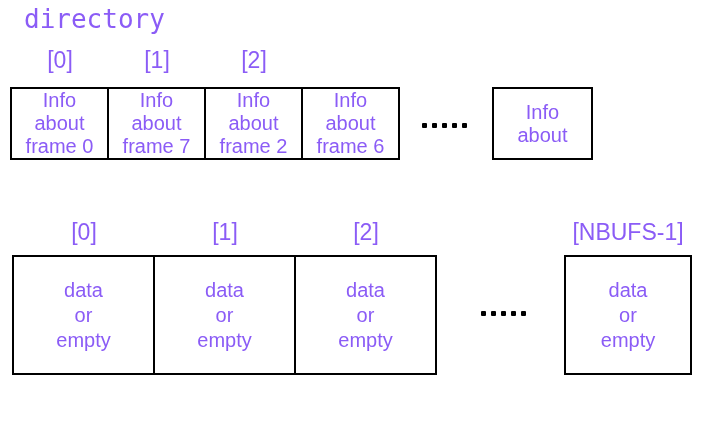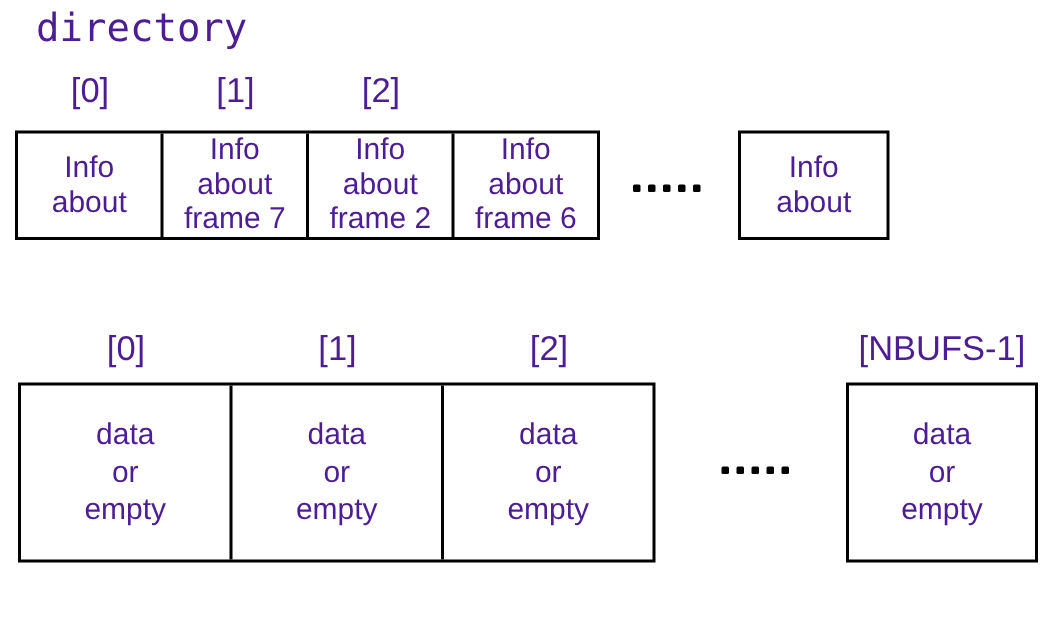--- a/index.html
+++ b/index.html
@@ -1,21 +1,21 @@
 <!DOCTYPE html>
 <html><head>
 <meta charset="utf-8">
 <style>
   html, body { margin: 0; padding: 0; background: #ffffff; }
   .canvas {
     position: relative;
     width: 708px;
     height: 425px;
     background: #ffffff;
-    color: #4c1d95;
+    color: #8b5cf6;
     font-family: "Liberation Sans", sans-serif;
     overflow: hidden;
   }
   .title {
     position: absolute;
     font-family: "DejaVu Sans Mono", monospace;
     font-size: 26px;
     line-height: 30px;
     white-space: pre;
   }
@@ -88,20 +88,21 @@
   <div class="title" id="directory-title">directory</div>
 
   <div class="idx idx-top" id="dir-idx-0">[0]</div>
   <div class="idx idx-top" id="dir-idx-1">[1]</div>
   <div class="idx idx-top" id="dir-idx-2">[2]</div>
 
   <div class="row" id="dir-row">
     <div class="cell">
       <span>Info</span>
       <span>about</span>
+      <span>frame 0</span>
     </div>
     <div class="cell">
       <span>Info</span>
       <span>about</span>
       <span>frame 7</span>
     </div>
     <div class="cell">
       <span>Info</span>
       <span>about</span>
       <span>frame 2</span>

